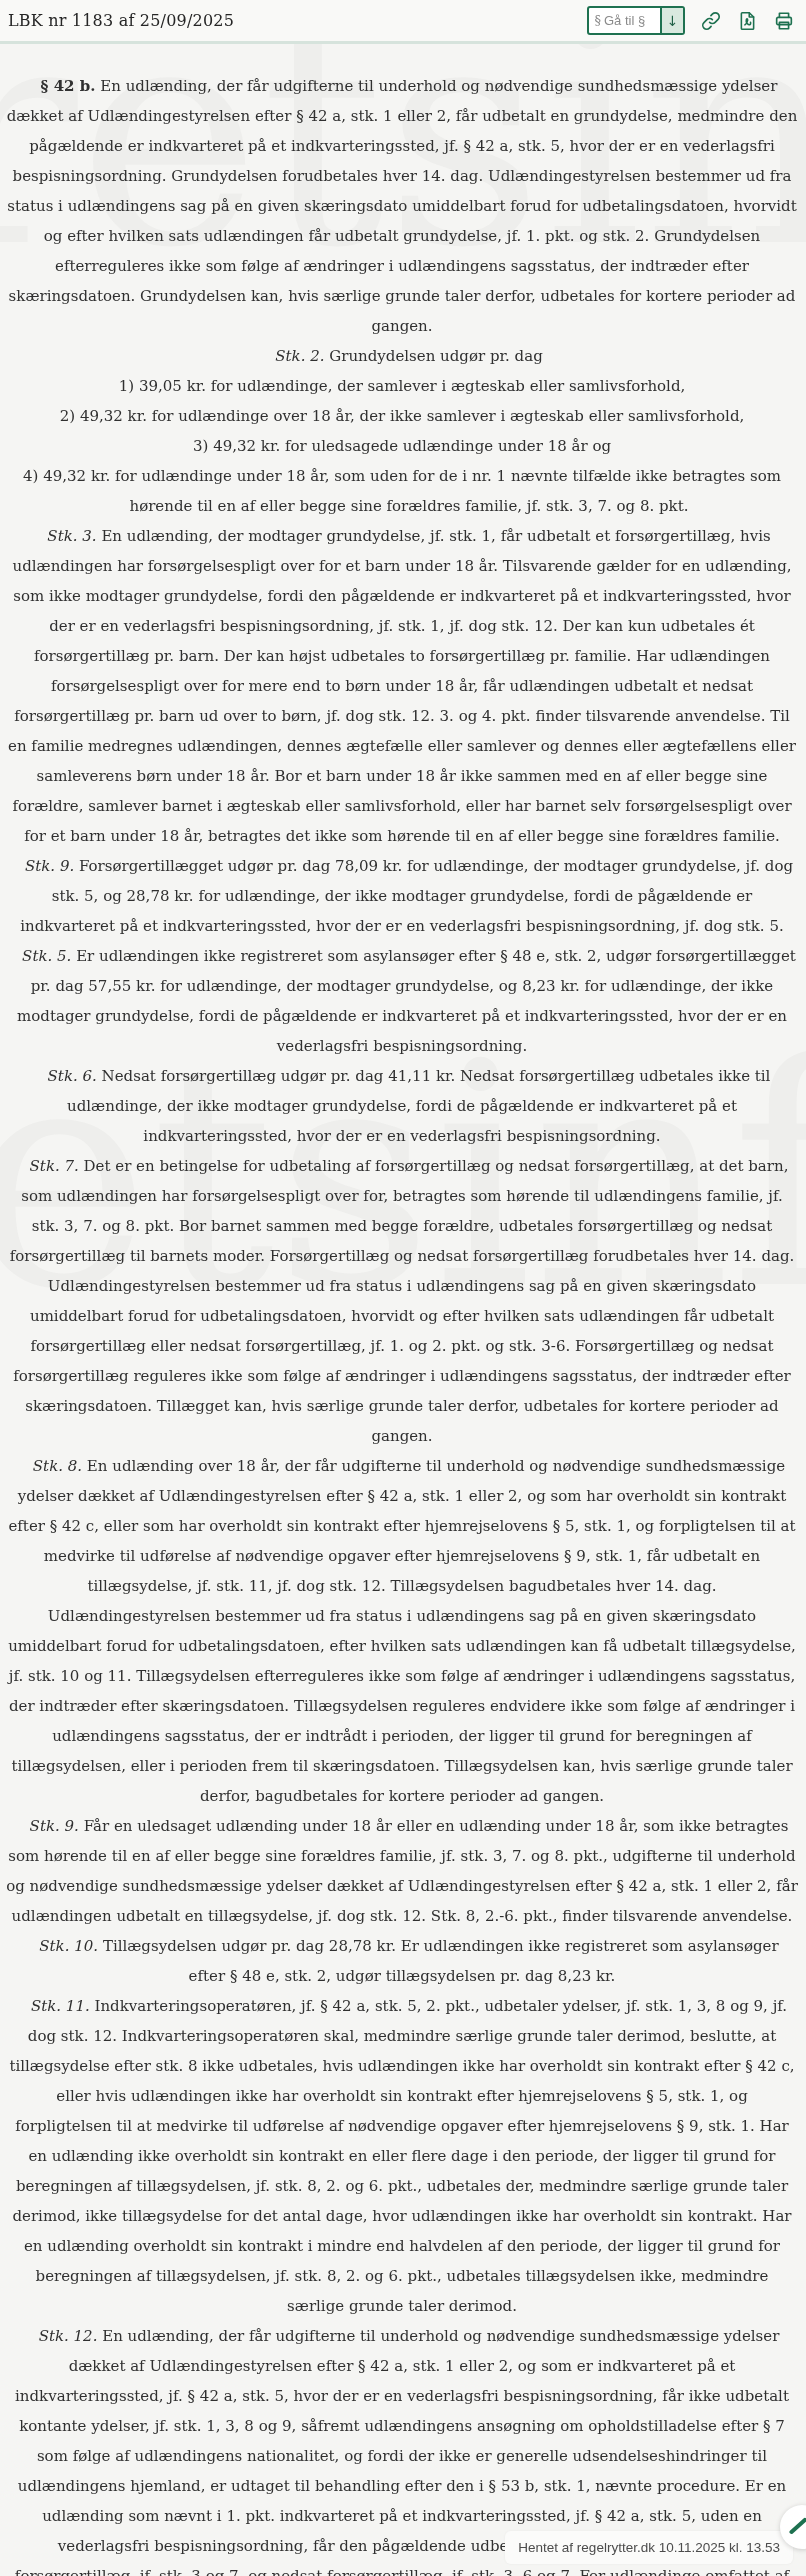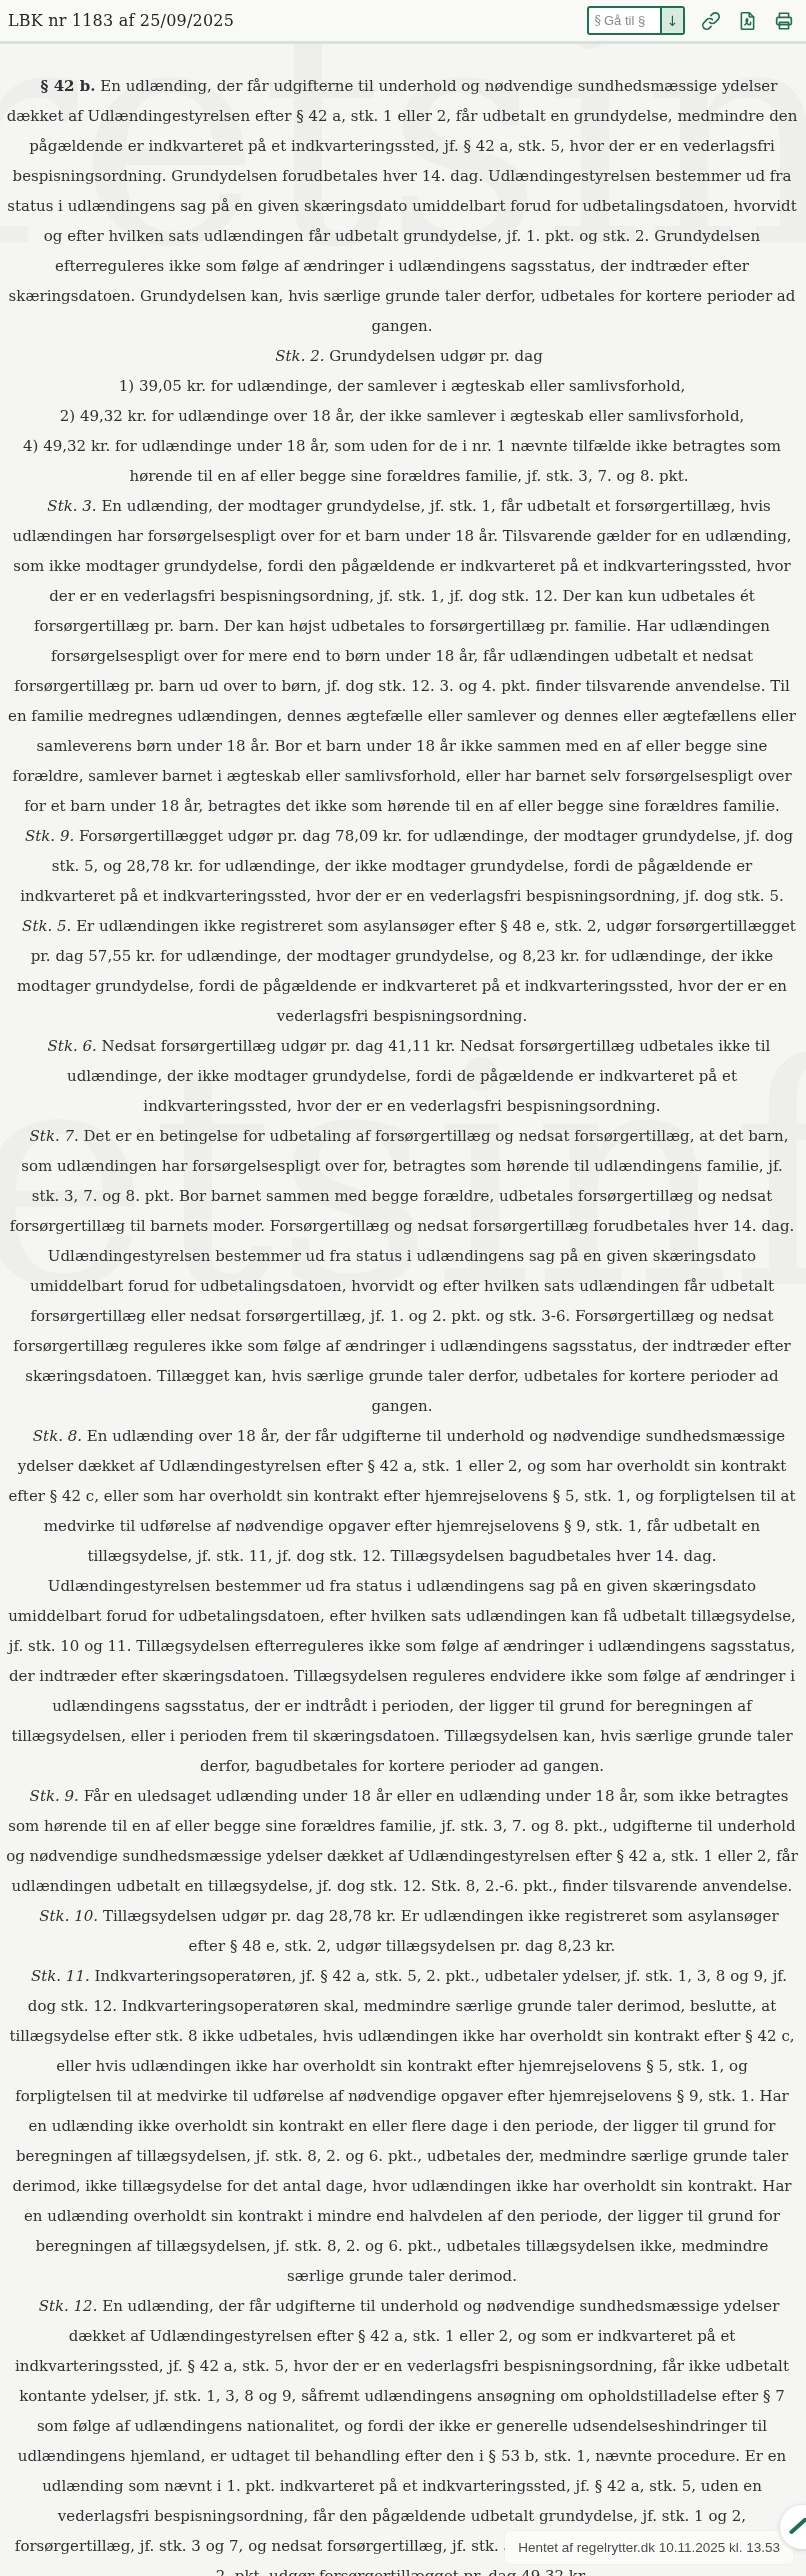--- a/index.html
+++ b/index.html
@@ -107,20 +107,21 @@
     </button>
   </div>
 </header>
 
 <main class="content">
   <div>
       <p class="blk section"><span class="blk-label bold">§ 42 b.</span> En udlænding, der får udgifterne til underhold og nødvendige sundhedsmæssige ydelser dækket af Udlændingestyrelsen efter § 42 a, stk. 1 eller 2, får udbetalt en grundydelse, medmindre den pågældende er indkvarteret på et indkvarteringssted, jf. § 42 a, stk. 5, hvor der er en vederlagsfri bespisningsordning. Grundydelsen forudbetales hver 14. dag. Udlændingestyrelsen bestemmer ud fra status i udlændingens sag på en given skæringsdato umiddelbart forud for udbetalingsdatoen, hvorvidt og efter hvilken sats udlændingen får udbetalt grundydelse, jf. 1. pkt. og stk. 2. Grundydelsen efterreguleres ikke som følge af ændringer i udlændingens sagsstatus, der indtræder efter skæringsdatoen. Grundydelsen kan, hvis særlige grunde taler derfor, udbetales for kortere perioder ad gangen.</p>
       <p class="blk stk"><span class="blk-label italic">Stk. 2.</span> Grundydelsen udgør pr. dag</p>
       <p class="blk item"><span class="blk-label ">1)</span> 39,05 kr. for udlændinge, der samlever i ægteskab eller samlivsforhold,</p>
       <p class="blk item"><span class="blk-label ">2)</span> 49,32 kr. for udlændinge over 18 år, der ikke samlever i ægteskab eller samlivsforhold,</p>
+      <p class="blk item"><span class="blk-label ">3)</span> 49,32 kr. for uledsagede udlændinge under 18 år og</p>
       <p class="blk item"><span class="blk-label ">4)</span> 49,32 kr. for udlændinge under 18 år, som uden for de i nr. 1 nævnte tilfælde ikke betragtes som hørende til en af eller begge sine forældres familie, jf. stk. 3, 7. og 8. pkt.</p>
       <p class="blk stk"><span class="blk-label italic">Stk. 3.</span> En udlænding, der modtager grundydelse, jf. stk. 1, får udbetalt et forsørgertillæg, hvis udlændingen har forsørgelsespligt over for et barn under 18 år. Tilsvarende gælder for en udlænding, som ikke modtager grundydelse, fordi den pågældende er indkvarteret på et indkvarteringssted, hvor der er en vederlagsfri bespisningsordning, jf. stk. 1, jf. dog stk. 12. Der kan kun udbetales ét forsørgertillæg pr. barn. Der kan højst udbetales to forsørgertillæg pr. familie. Har udlændingen forsørgelsespligt over for mere end to børn under 18 år, får udlændingen udbetalt et nedsat forsørgertillæg pr. barn ud over to børn, jf. dog stk. 12. 3. og 4. pkt. finder tilsvarende anvendelse. Til en familie medregnes udlændingen, dennes ægtefælle eller samlever og dennes eller ægtefællens eller samleverens børn under 18 år. Bor et barn under 18 år ikke sammen med en af eller begge sine forældre, samlever barnet i ægteskab eller samlivsforhold, eller har barnet selv forsørgelsespligt over for et barn under 18 år, betragtes det ikke som hørende til en af eller begge sine forældres familie.</p>
       <p class="blk stk"><span class="blk-label italic">Stk. 9.</span> Forsørgertillægget udgør pr. dag 78,09 kr. for udlændinge, der modtager grundydelse, jf. dog stk. 5, og 28,78 kr. for udlændinge, der ikke modtager grundydelse, fordi de pågældende er indkvarteret på et indkvarteringssted, hvor der er en vederlagsfri bespisningsordning, jf. dog stk. 5.</p>
       <p class="blk stk"><span class="blk-label italic">Stk. 5.</span> Er udlændingen ikke registreret som asylansøger efter § 48 e, stk. 2, udgør forsørgertillægget pr. dag 57,55 kr. for udlændinge, der modtager grundydelse, og 8,23 kr. for udlændinge, der ikke modtager grundydelse, fordi de pågældende er indkvarteret på et indkvarteringssted, hvor der er en vederlagsfri bespisningsordning.</p>
       <p class="blk stk"><span class="blk-label italic">Stk. 6.</span> Nedsat forsørgertillæg udgør pr. dag 41,11 kr. Nedsat forsørgertillæg udbetales ikke til udlændinge, der ikke modtager grundydelse, fordi de pågældende er indkvarteret på et indkvarteringssted, hvor der er en vederlagsfri bespisningsordning.</p>
       <p class="blk stk"><span class="blk-label italic">Stk. 7.</span> Det er en betingelse for udbetaling af forsørgertillæg og nedsat forsørgertillæg, at det barn, som udlændingen har forsørgelsespligt over for, betragtes som hørende til udlændingens familie, jf. stk. 3, 7. og 8. pkt. Bor barnet sammen med begge forældre, udbetales forsørgertillæg og nedsat forsørgertillæg til barnets moder. Forsørgertillæg og nedsat forsørgertillæg forudbetales hver 14. dag. Udlændingestyrelsen bestemmer ud fra status i udlændingens sag på en given skæringsdato umiddelbart forud for udbetalingsdatoen, hvorvidt og efter hvilken sats udlændingen får udbetalt forsørgertillæg eller nedsat forsørgertillæg, jf. 1. og 2. pkt. og stk. 3-6. Forsørgertillæg og nedsat forsørgertillæg reguleres ikke som følge af ændringer i udlændingens sagsstatus, der indtræder efter skæringsdatoen. Tillægget kan, hvis særlige grunde taler derfor, udbetales for kortere perioder ad gangen.</p>
       <p class="blk stk"><span class="blk-label italic">Stk. 8.</span> En udlænding over 18 år, der får udgifterne til underhold og nødvendige sundhedsmæssige ydelser dækket af Udlændingestyrelsen efter § 42 a, stk. 1 eller 2, og som har overholdt sin kontrakt efter § 42 c, eller som har overholdt sin kontrakt efter hjemrejselovens § 5, stk. 1, og forpligtelsen til at medvirke til udførelse af nødvendige opgaver efter hjemrejselovens § 9, stk. 1, får udbetalt en tillægsydelse, jf. stk. 11, jf. dog stk. 12. Tillægsydelsen bagudbetales hver 14. dag. Udlændingestyrelsen bestemmer ud fra status i udlændingens sag på en given skæringsdato umiddelbart forud for udbetalingsdatoen, efter hvilken sats udlændingen kan få udbetalt tillægsydelse, jf. stk. 10 og 11. Tillægsydelsen efterreguleres ikke som følge af ændringer i udlændingens sagsstatus, der indtræder efter skæringsdatoen. Tillægsydelsen reguleres endvidere ikke som følge af ændringer i udlændingens sagsstatus, der er indtrådt i perioden, der ligger til grund for beregningen af tillægsydelsen, eller i perioden frem til skæringsdatoen. Tillægsydelsen kan, hvis særlige grunde taler derfor, bagudbetales for kortere perioder ad gangen.</p>
       <p class="blk stk"><span class="blk-label italic">Stk. 9.</span> Får en uledsaget udlænding under 18 år eller en udlænding under 18 år, som ikke betragtes som hørende til en af eller begge sine forældres familie, jf. stk. 3, 7. og 8. pkt., udgifterne til underhold og nødvendige sundhedsmæssige ydelser dækket af Udlændingestyrelsen efter § 42 a, stk. 1 eller 2, får udlændingen udbetalt en tillægsydelse, jf. dog stk. 12. Stk. 8, 2.-6. pkt., finder tilsvarende anvendelse.</p>
       <p class="blk stk"><span class="blk-label italic">Stk. 10.</span> Tillægsydelsen udgør pr. dag 28,78 kr. Er udlændingen ikke registreret som asylansøger efter § 48 e, stk. 2, udgør tillægsydelsen pr. dag 8,23 kr.</p>
       <p class="blk stk"><span class="blk-label italic">Stk. 11.</span> Indkvarteringsoperatøren, jf. § 42 a, stk. 5, 2. pkt., udbetaler ydelser, jf. stk. 1, 3, 8 og 9, jf. dog stk. 12. Indkvarteringsoperatøren skal, medmindre særlige grunde taler derimod, beslutte, at tillægsydelse efter stk. 8 ikke udbetales, hvis udlændingen ikke har overholdt sin kontrakt efter § 42 c, eller hvis udlændingen ikke har overholdt sin kontrakt efter hjemrejselovens § 5, stk. 1, og forpligtelsen til at medvirke til udførelse af nødvendige opgaver efter hjemrejselovens § 9, stk. 1. Har en udlænding ikke overholdt sin kontrakt en eller flere dage i den periode, der ligger til grund for beregningen af tillægsydelsen, jf. stk. 8, 2. og 6. pkt., udbetales der, medmindre særlige grunde taler derimod, ikke tillægsydelse for det antal dage, hvor udlændingen ikke har overholdt sin kontrakt. Har en udlænding overholdt sin kontrakt i mindre end halvdelen af den periode, der ligger til grund for beregningen af tillægsydelsen, jf. stk. 8, 2. og 6. pkt., udbetales tillægsydelsen ikke, medmindre særlige grunde taler derimod.</p>

